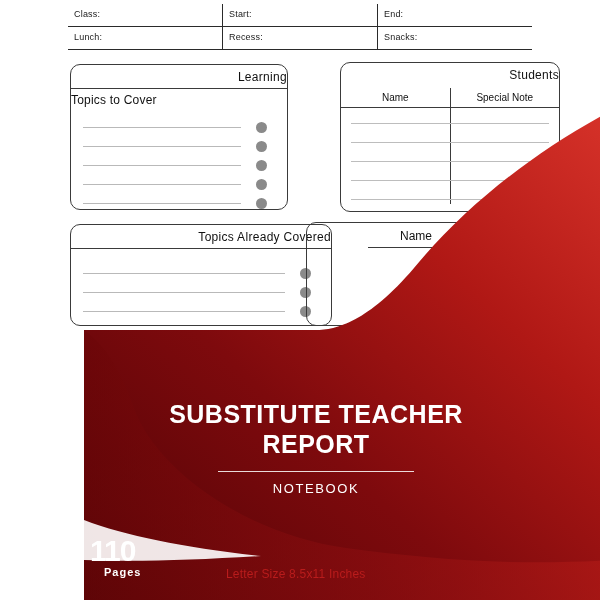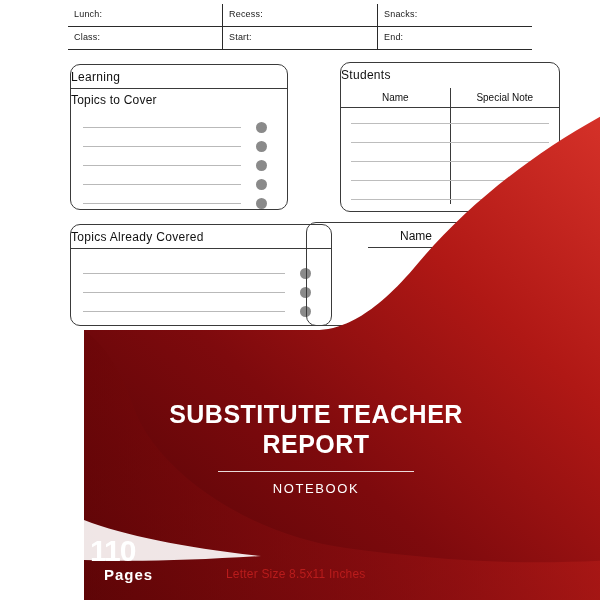--- a/index.html
+++ b/index.html
@@ -53,21 +53,21 @@
 
   
   .box {
     position: absolute;
     border: 1px solid #3a3a3a;
     border-radius: 10px;
     box-sizing: border-box;
     background: transparent;
   }
   .box-title {
-    text-align: left;
+    text-align: right;
     font-size: 12px;
     color: #111;
     padding-top: 5px;
     letter-spacing: .3px;
   }
   .box-title-divider {
     border-bottom: 1px solid #3a3a3a;
     margin-top: 4px;
   }
   .sub-title {
@@ -196,21 +196,21 @@
     top: 536px;
     color: #ffffff;
     line-height: 1;
   }
   .pages-num {
     font-size: 30px;
     font-weight: bold;
     letter-spacing: -1px;
   }
   .pages-word {
-    font-size: 15px;
+    font-size: 11px;
     font-weight: bold;
     letter-spacing: 1px;
     margin-top: 1px;
     padding-left: 14px;
   }
   .size-note {
     position: absolute;
     left: 210px;
     top: 567px;
     color: #b91c1c;
@@ -219,38 +219,38 @@
   }
 </style>
 </head>
 <body>
 
 <div class="page">
 
   <div class="form-rows">
     <div class="form-row">
       <div class="form-cell">
+        <span class="lbl">Class:</span>
+      </div>
+      <div class="form-cell">
+        <span class="lbl">Start:</span>
+      </div>
+      <div class="form-cell">
+        <span class="lbl">End:</span>
+      </div>
+    </div>
+    <div class="form-row">
+      <div class="form-cell">
         <span class="lbl">Lunch:</span>
       </div>
       <div class="form-cell">
         <span class="lbl">Recess:</span>
       </div>
       <div class="form-cell">
         <span class="lbl">Snacks:</span>
-      </div>
-    </div>
-    <div class="form-row">
-      <div class="form-cell">
-        <span class="lbl">Class:</span>
-      </div>
-      <div class="form-cell">
-        <span class="lbl">Start:</span>
-      </div>
-      <div class="form-cell">
-        <span class="lbl">End:</span>
       </div>
     </div>
   </div>
 
   <div class="box" style="left:70px; top:64px; width:218px; height:146px;">
     <div class="box-title">Learning</div>
     <div class="box-title-divider"></div>
     <div class="sub-title">Topics to Cover</div>
     <div class="lines">
       <div class="line-row">

